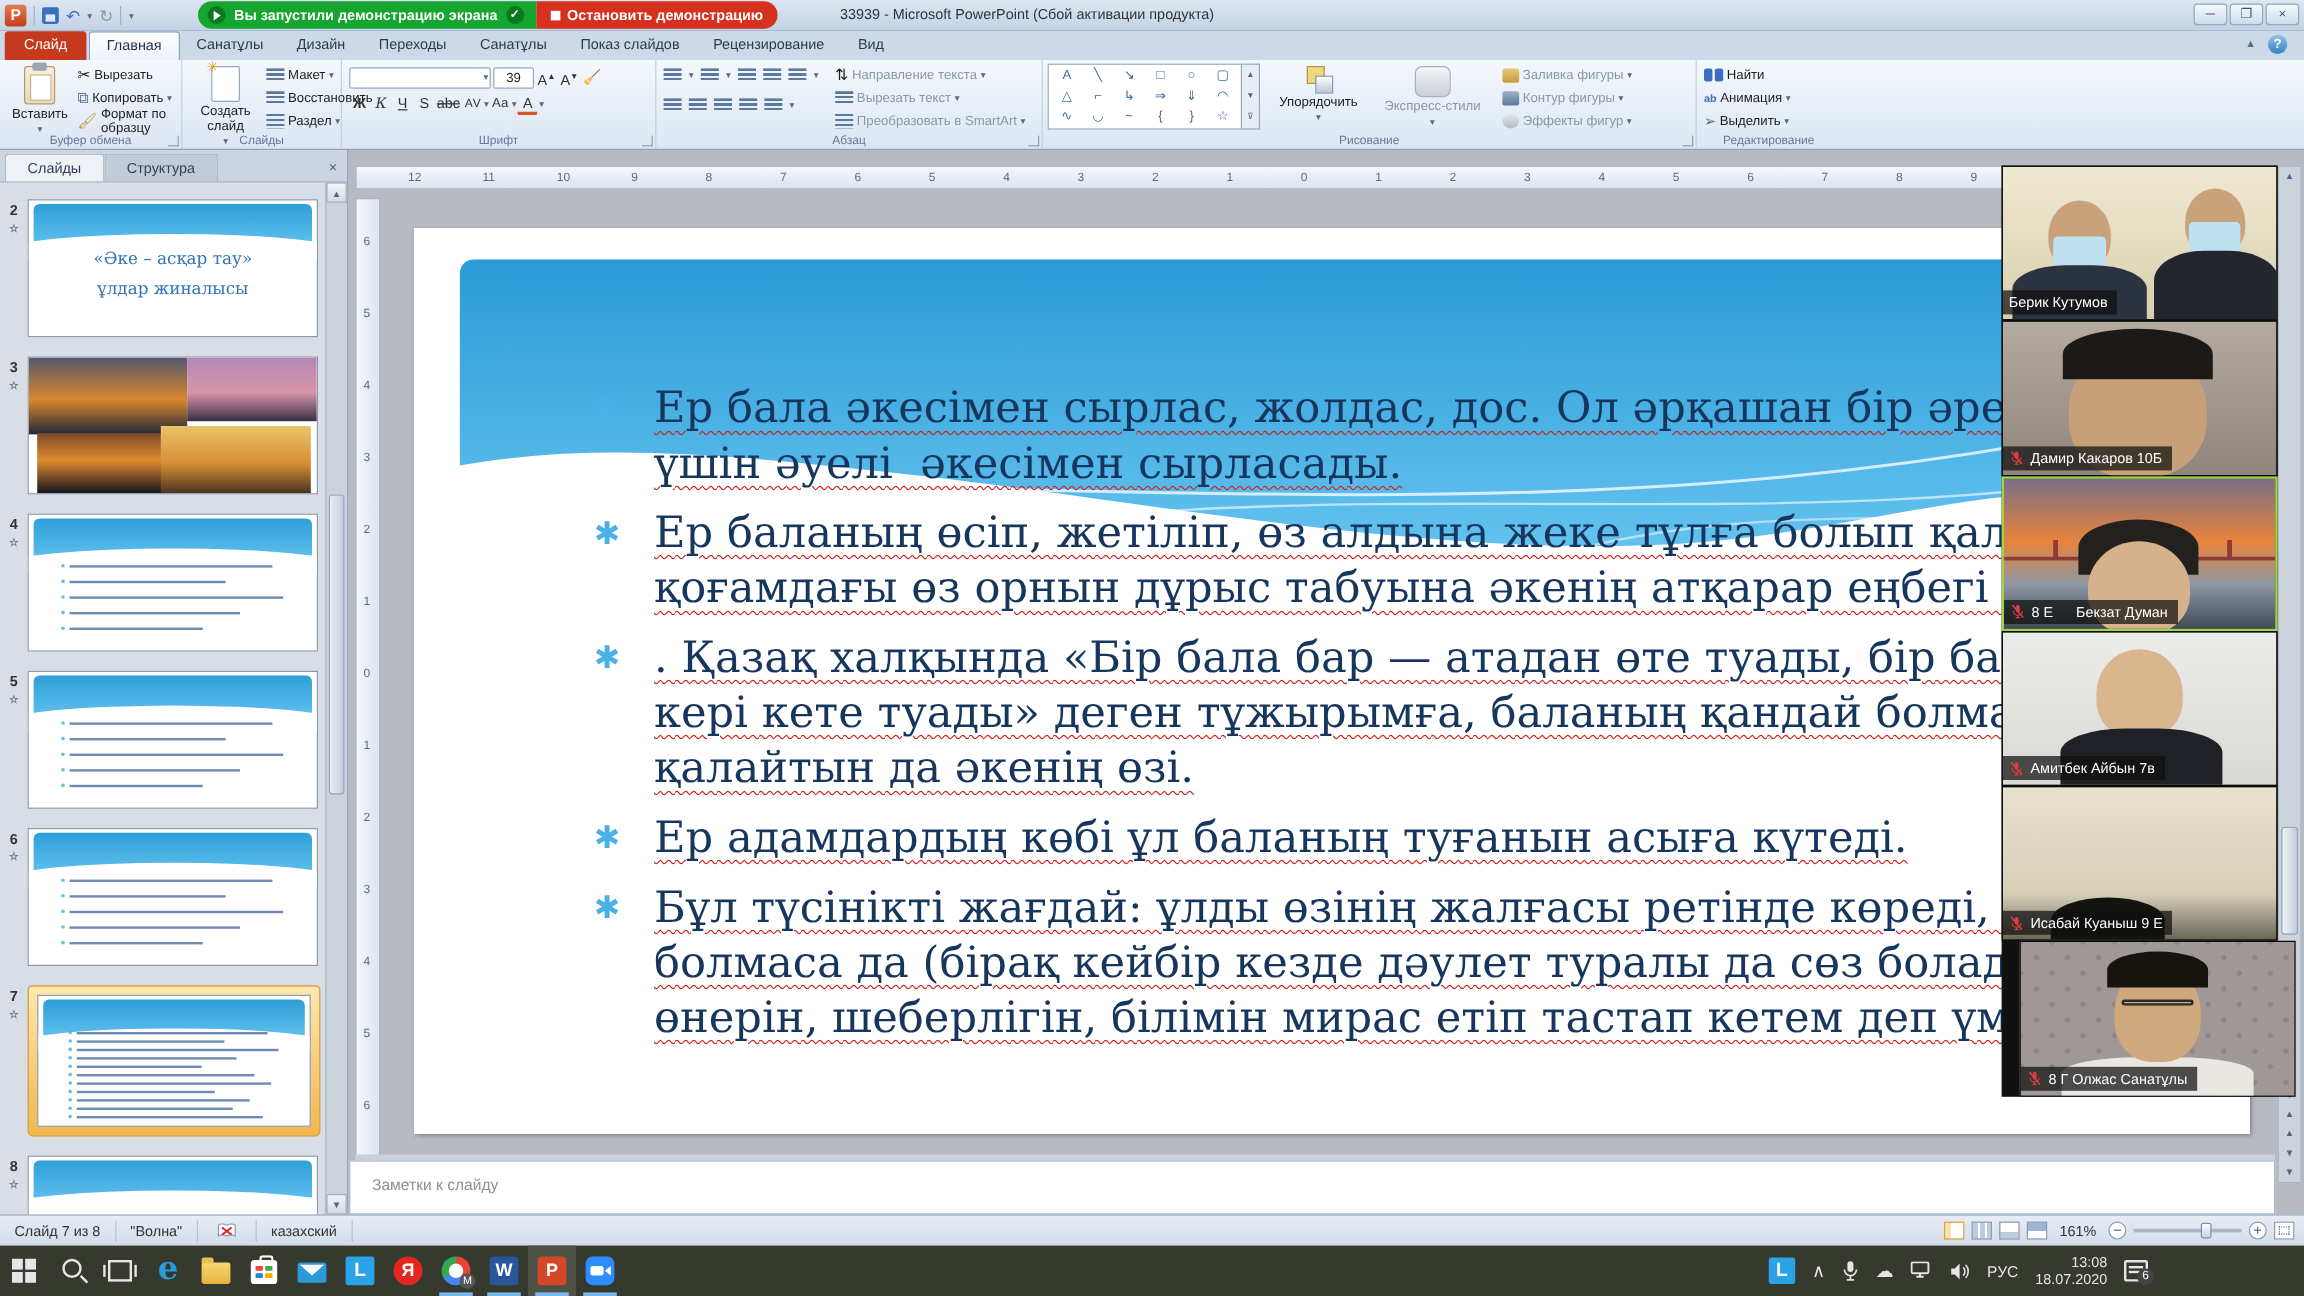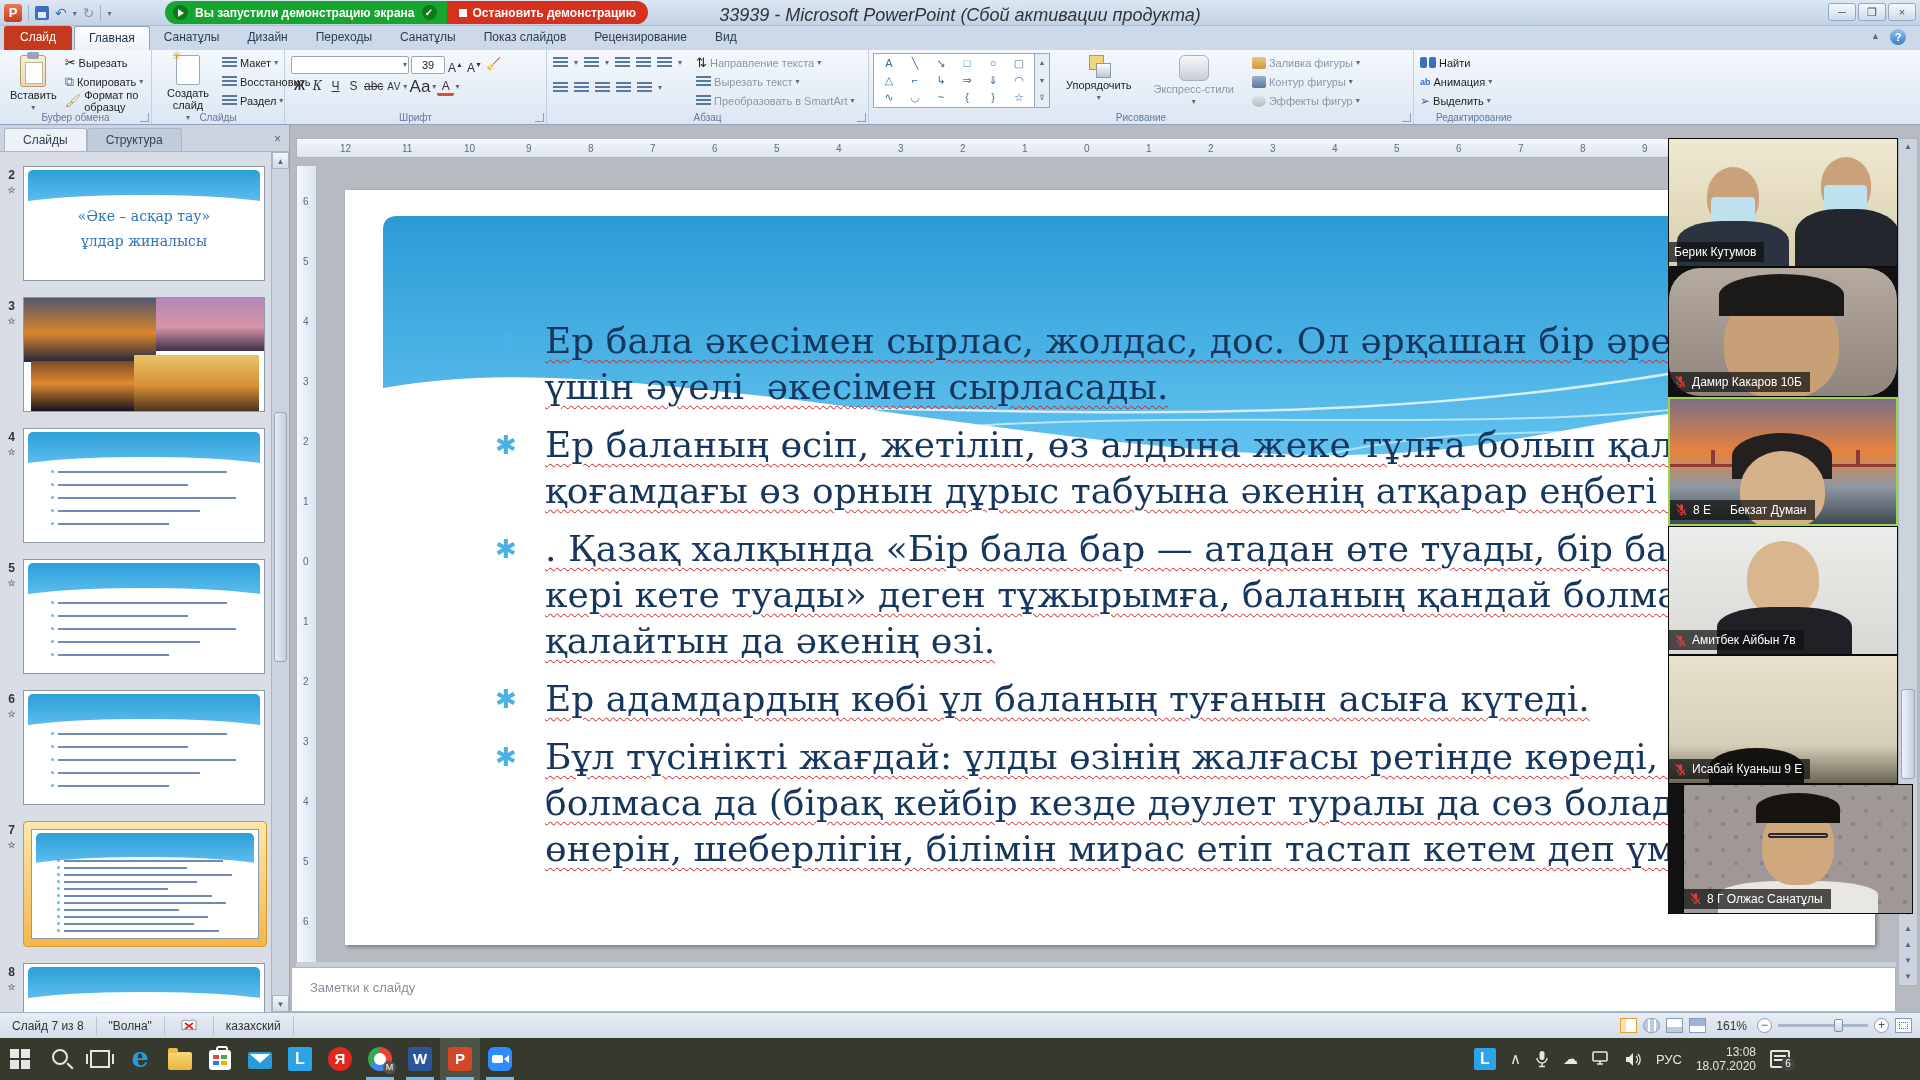--- a/index.html
+++ b/index.html
@@ -23,21 +23,21 @@
   .banner-green { display:flex; align-items:center; gap:7px; background:#16a52e; color:#fff;
     border-radius:12px 0 0 12px; padding:0 10px 0 8px; font-size:12px; font-weight:bold; }
   .banner-ico { width:15px; height:15px; border-radius:50%; background:#0b7a1e; position:relative; }
   .banner-ico.play:after { content:""; position:absolute; left:5px; top:4px; border-left:6px solid #fff;
     border-top:4px solid transparent; border-bottom:4px solid transparent; }
   .banner-ico.shield { text-align:center; color:#fff; font-size:10px; line-height:15px; }
   .banner-red { display:flex; align-items:center; gap:6px; background:#d5311e; color:#fff;
     border-radius:0 12px 12px 0; padding:0 12px; font-size:12px; font-weight:bold; cursor:pointer; }
   .stop-square { width:8px; height:8px; background:#fff; }
 
-  #win-title { position:absolute; left:700px; top:5px; width:520px; text-align:center; font-size:18px; color:#333;font-style:italic; }
+  #win-title { position:absolute; left:700px; top:5px; width:520px; text-align:left; font-size:12px; color:#333; }
   .winbtns { position:absolute; right:4px; top:3px; display:flex; gap:2px; }
   .winbtn { width:28px; height:18px; border:1px solid #93a7c0; border-radius:3px;
     background:linear-gradient(#f4f8fc,#cfdced); font-size:11px; line-height:16px; text-align:center; color:#44506a; }
 
   
   #tabrow { position:absolute; left:0; top:26px; width:1920px; height:24px; background:#ccd9e8; }
   #tabs { display:flex; height:24px; padding-left:4px; }
   .tab { padding:4px 14px 3px; font-size:12px; color:#2b3b52; cursor:pointer; }
   .tab.file { background:#c5391e; color:#fff; border-radius:3px 3px 0 0; margin-right:2px; padding:4px 16px; }
   .tab.active:not(.file) { background:linear-gradient(#fcfdfe,#eef3fa); border:1px solid #8fa3bf; border-bottom:none;
@@ -223,21 +223,21 @@
   .tile { position:relative; width:230px; height:129.3px; overflow:hidden; border:1px solid #0a0a0a; }
   .tile.act { border:2px solid #9ed44b; }
   .vlabel { position:absolute; left:0; bottom:4px; display:flex; align-items:center; gap:5px;
       background:rgba(15,15,15,.72); color:#fff; font-size:12px; padding:3px 8px 3px 5px; max-width:98%; white-space:nowrap; }
   .vlabel .tag { margin-right:14px; }
   .micsvg { display:flex; }
   .head { position:absolute; border-radius:50% 50% 42% 42%; background:#c9a27b; }
   .body { position:absolute; border-radius:40% 40% 0 0; background:#23262c; }
   .mask { position:absolute; background:#bfe0ef; border-radius:4px; }
   .v1 { background:linear-gradient(#efe9d2,#d8cfae); }
-  .v2 { background:linear-gradient(#b5aaa0,#8f857c);border-radius:32px; }
+  .v2 { background:linear-gradient(#b5aaa0,#8f857c); }
   .v3 { background:linear-gradient(#7b6f85 0%,#e8833c 42%,#8e97a2 70%,#404a55 100%); }
   .v3 .bridge { position:absolute; left:0; top:52%; width:100%; height:3px; background:#8e3b34; }
   .v3 .bridge:before { content:""; position:absolute; left:18%; top:-14px; width:4px; height:16px; background:#8e3b34; }
   .v3 .bridge:after { content:""; position:absolute; right:16%; top:-14px; width:4px; height:16px; background:#8e3b34; }
   .v4 { background:linear-gradient(#ececea,#d8d8d4); }
   .v5 { background:linear-gradient(#e7e1cd 0%,#d6cfb8 70%,#6b6557 100%); }
   .v6 { background:#a09896; background-image:radial-gradient(#8e8684 12%,transparent 13%),radial-gradient(#8e8684 12%,transparent 13%);
         background-size:26px 26px; background-position:0 0,13px 13px;margin-left:15px; }
   .glasses { position:absolute; height:5px; border:2px solid #2a2a2a; border-radius:3px; background:transparent; }
 
@@ -362,21 +362,21 @@
         <span class="fbtn" style="color:#b06">🧹</span>
       </div>
       <div class="small-row" style="gap:1px">
         <span class="fbtn" style="font-weight:bold">Ж</span>
         <span class="fbtn" style="font-style:italic;font-family:'DejaVu Serif',serif">К</span>
         <span class="fbtn" style="text-decoration:underline">Ч</span>
         <span class="fbtn">S</span>
         <span class="fbtn" style="text-decoration:line-through">abc</span>
         <span class="fbtn" style="font-size:10px">АV</span>
           <span class="dd">▾</span>
-        <span class="fbtn" style="font-size:17px">Аа</span>
+        <span class="fbtn" style="font-size:11px">Аа</span>
           <span class="dd">▾</span>
         <span class="fbtn" style="border-bottom:3px solid #d2522e">А</span>
           <span class="dd">▾</span>
       </div>
       <div class="glabel">Шрифт</div>
       <span class="launcher"></span>
     </div>
 
     <div class="rgroup" style="width:322px">
       <div style="display:flex;gap:10px">

